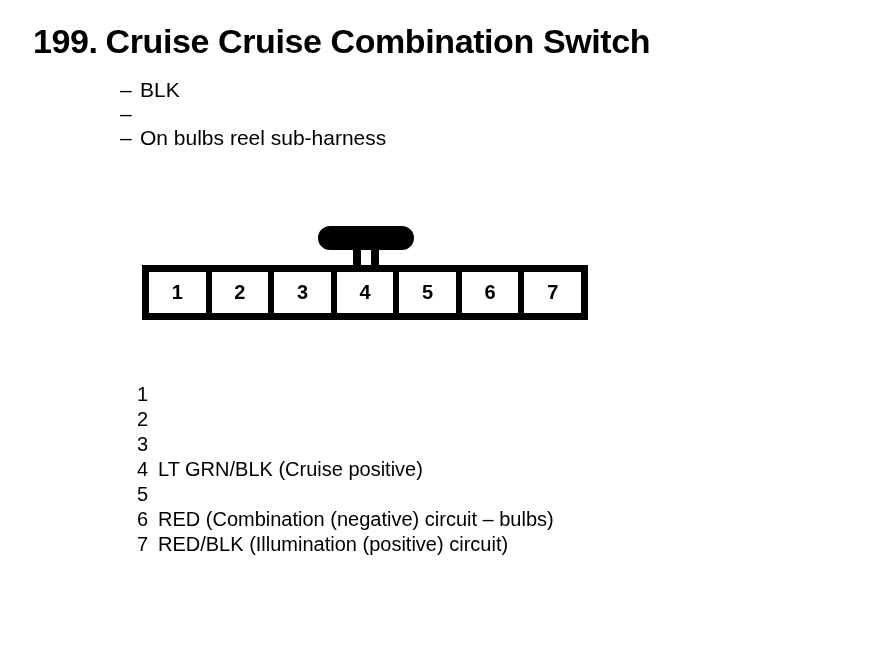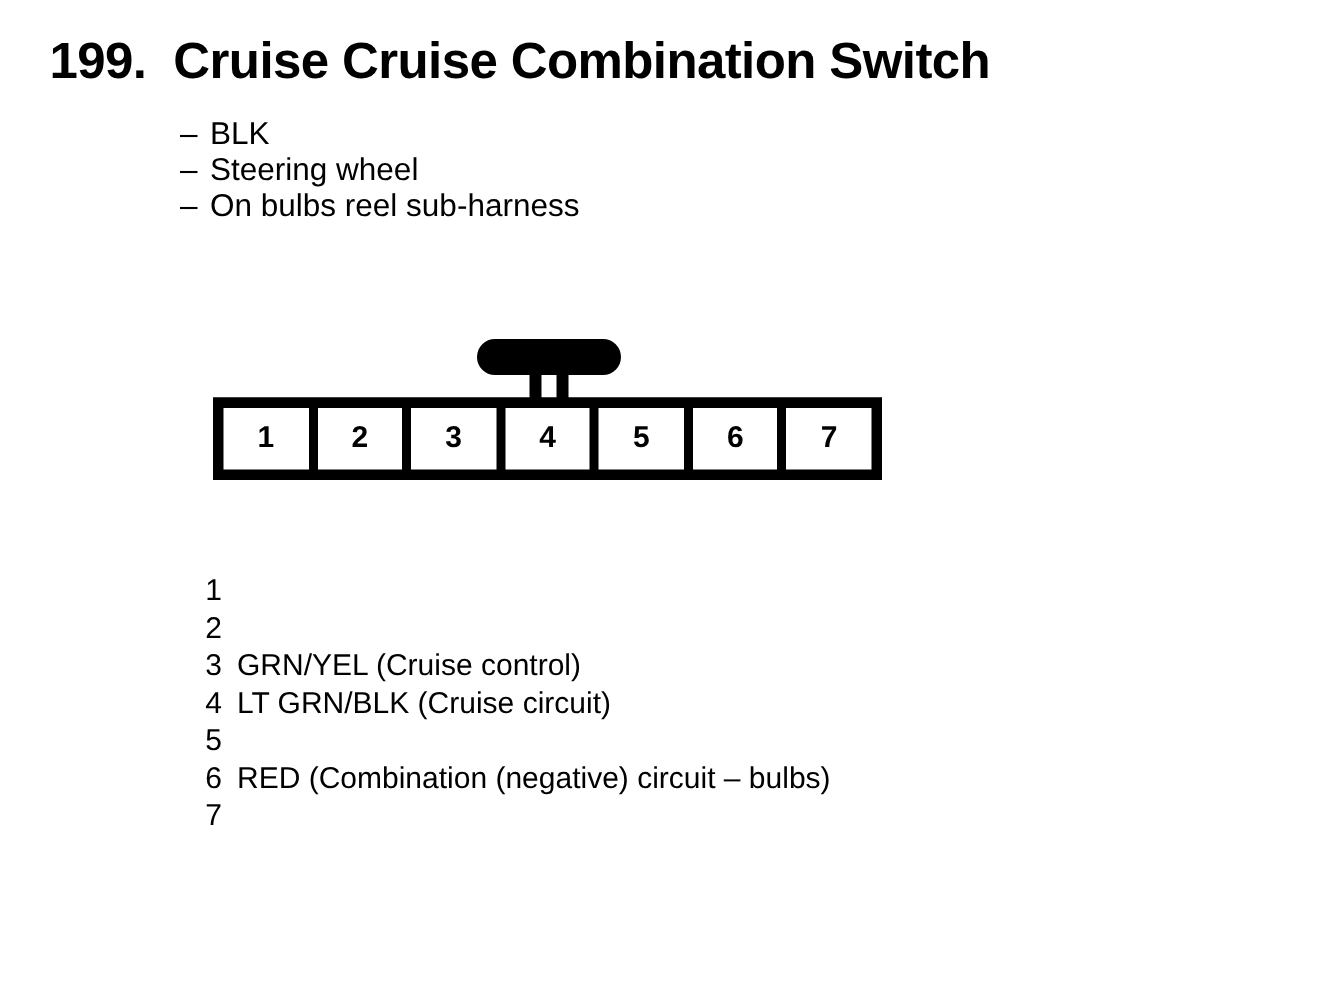--- a/index.html
+++ b/index.html
@@ -22,21 +22,21 @@
     left: 33px;
     top: 24px;
     font-size: 34px;
     font-weight: bold;
     letter-spacing: -0.4px;
     white-space: nowrap;
     line-height: 1;
   }
   #title .num {
     display: inline-block;
-    margin-right: 18px;
+    margin-right: 8px;
   }
 
   
   #attributes {
     position: absolute;
     left: 120px;
     top: 78px;
   }
   .attr-row {
     display: flex;
@@ -116,21 +116,20 @@
   <span class="num">199.</span><span>Cruise Cruise Combination Switch</span>
 </div>
 
 <div id="attributes">
   <div class="attr-row">
     <span class="attr-dash">–</span>
     <span>BLK</span>
   </div>
   <div class="attr-row">
     <span class="attr-dash">–</span>
-    <span>Steering wheel</span>
   </div>
   <div class="attr-row">
     <span class="attr-dash">–</span>
     <span>On bulbs reel sub-harness</span>
   </div>
 </div>
 
 <div id="connector-wrap">
 
   <svg id="lock-tab" viewBox="0 0 108 43">
@@ -164,29 +163,29 @@
 
 <div id="pin-legend">
   <div class="pin-row">
     <span class="pin-num">1</span>
   </div>
   <div class="pin-row">
     <span class="pin-num">2</span>
   </div>
   <div class="pin-row">
     <span class="pin-num">3</span>
-    <span>GRN/YEL (Cruise control)</span>
   </div>
   <div class="pin-row">
     <span class="pin-num">4</span>
-    <span>LT GRN/BLK (Cruise circuit)</span>
+    <span>LT GRN/BLK (Cruise positive)</span>
   </div>
   <div class="pin-row">
     <span class="pin-num">5</span>
   </div>
   <div class="pin-row">
     <span class="pin-num">6</span>
     <span>RED (Combination (negative) circuit – bulbs)</span>
   </div>
   <div class="pin-row">
     <span class="pin-num">7</span>
+    <span>RED/BLK (Illumination (positive) circuit)</span>
   </div>
 </div>
 
 </body></html>

